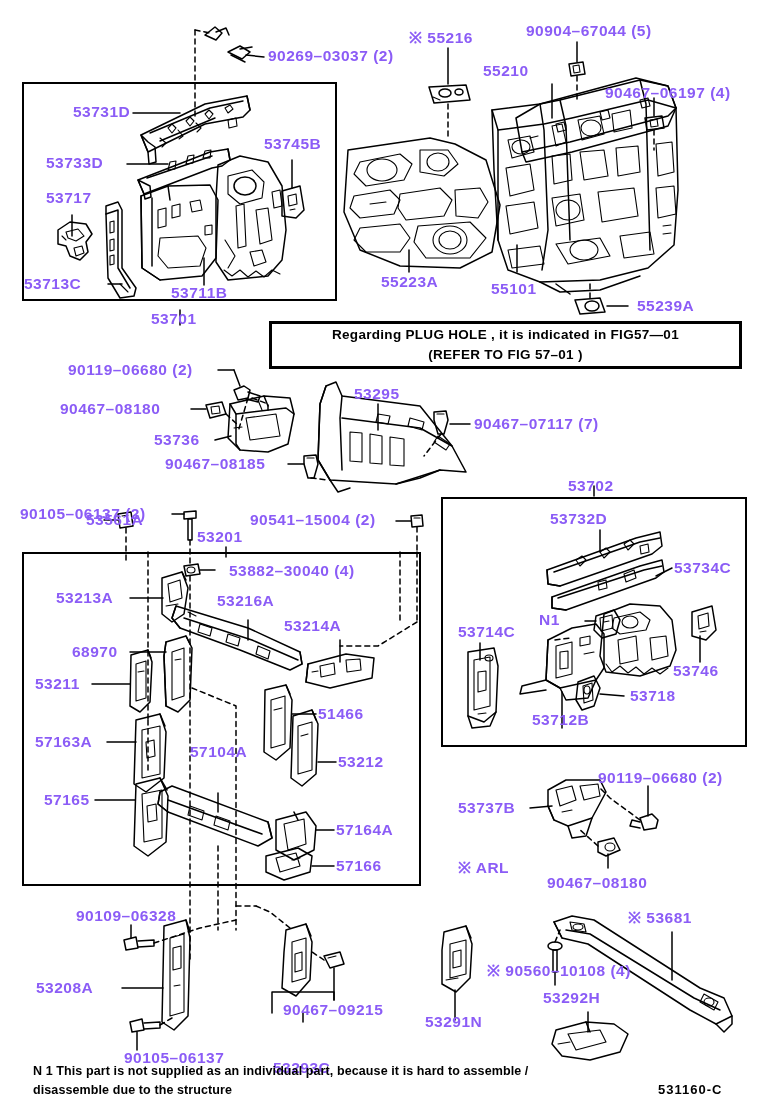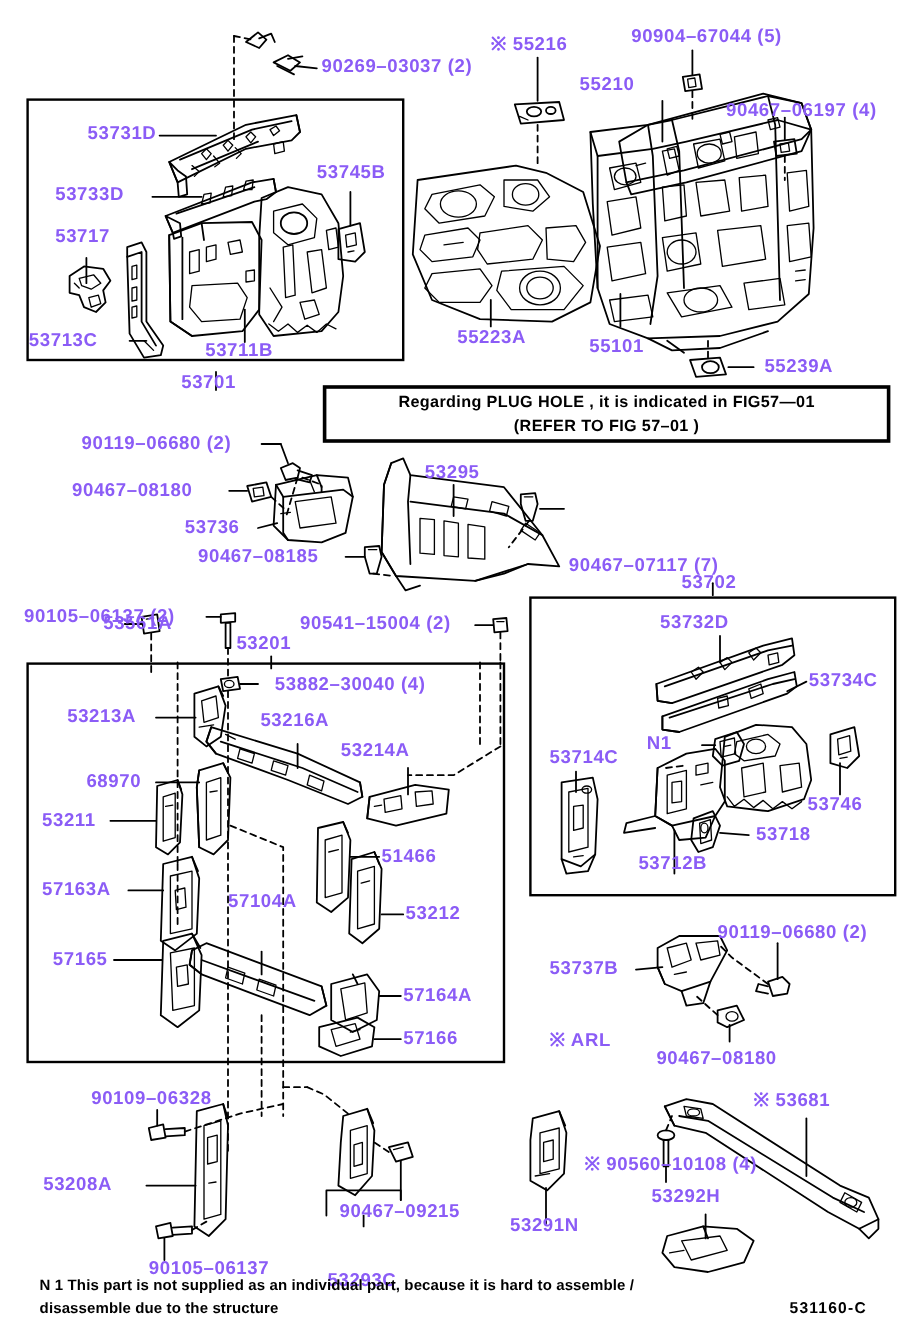--- a/index.html
+++ b/index.html
@@ -757,21 +757,21 @@
   <div class="lbl" style="left:605px;top:85px;">90467–06197 (4)</div>
   <div class="lbl" style="left:381px;top:274px;">55223A</div>
   <div class="lbl" style="left:491px;top:281px;">55101</div>
   <div class="lbl" style="left:637px;top:298px;text-align:right;">55239A</div>
 
   <div class="lbl" style="left:68px;top:362px;">90119–06680 (2)</div>
   <div class="lbl" style="left:60px;top:401px;">90467–08180</div>
   <div class="lbl" style="left:154px;top:432px;">53736</div>
   <div class="lbl" style="left:165px;top:456px;">90467–08185</div>
   <div class="lbl" style="left:354px;top:386px;">53295</div>
-  <div class="lbl" style="left:474px;top:416px;margin-top:48px;">90467–07117 (7)</div>
+  <div class="lbl" style="left:474px;top:416px;">90467–07117 (7)</div>
 
   <div class="lbl" style="left:20px;top:506px;">90105–06137 (2)</div>
   <div class="lbl" style="left:38px;top:512px;margin-left:48px;">53561A</div>
   <div class="lbl" style="left:250px;top:512px;">90541–15004 (2)</div>
   <div class="lbl" style="left:197px;top:529px;">53201</div>
   <div class="lbl" style="left:229px;top:563px;">53882–30040 (4)</div>
 
   <div class="lbl" style="left:56px;top:590px;">53213A</div>
   <div class="lbl" style="left:217px;top:593px;">53216A</div>
   <div class="lbl" style="left:284px;top:618px;">53214A</div>

